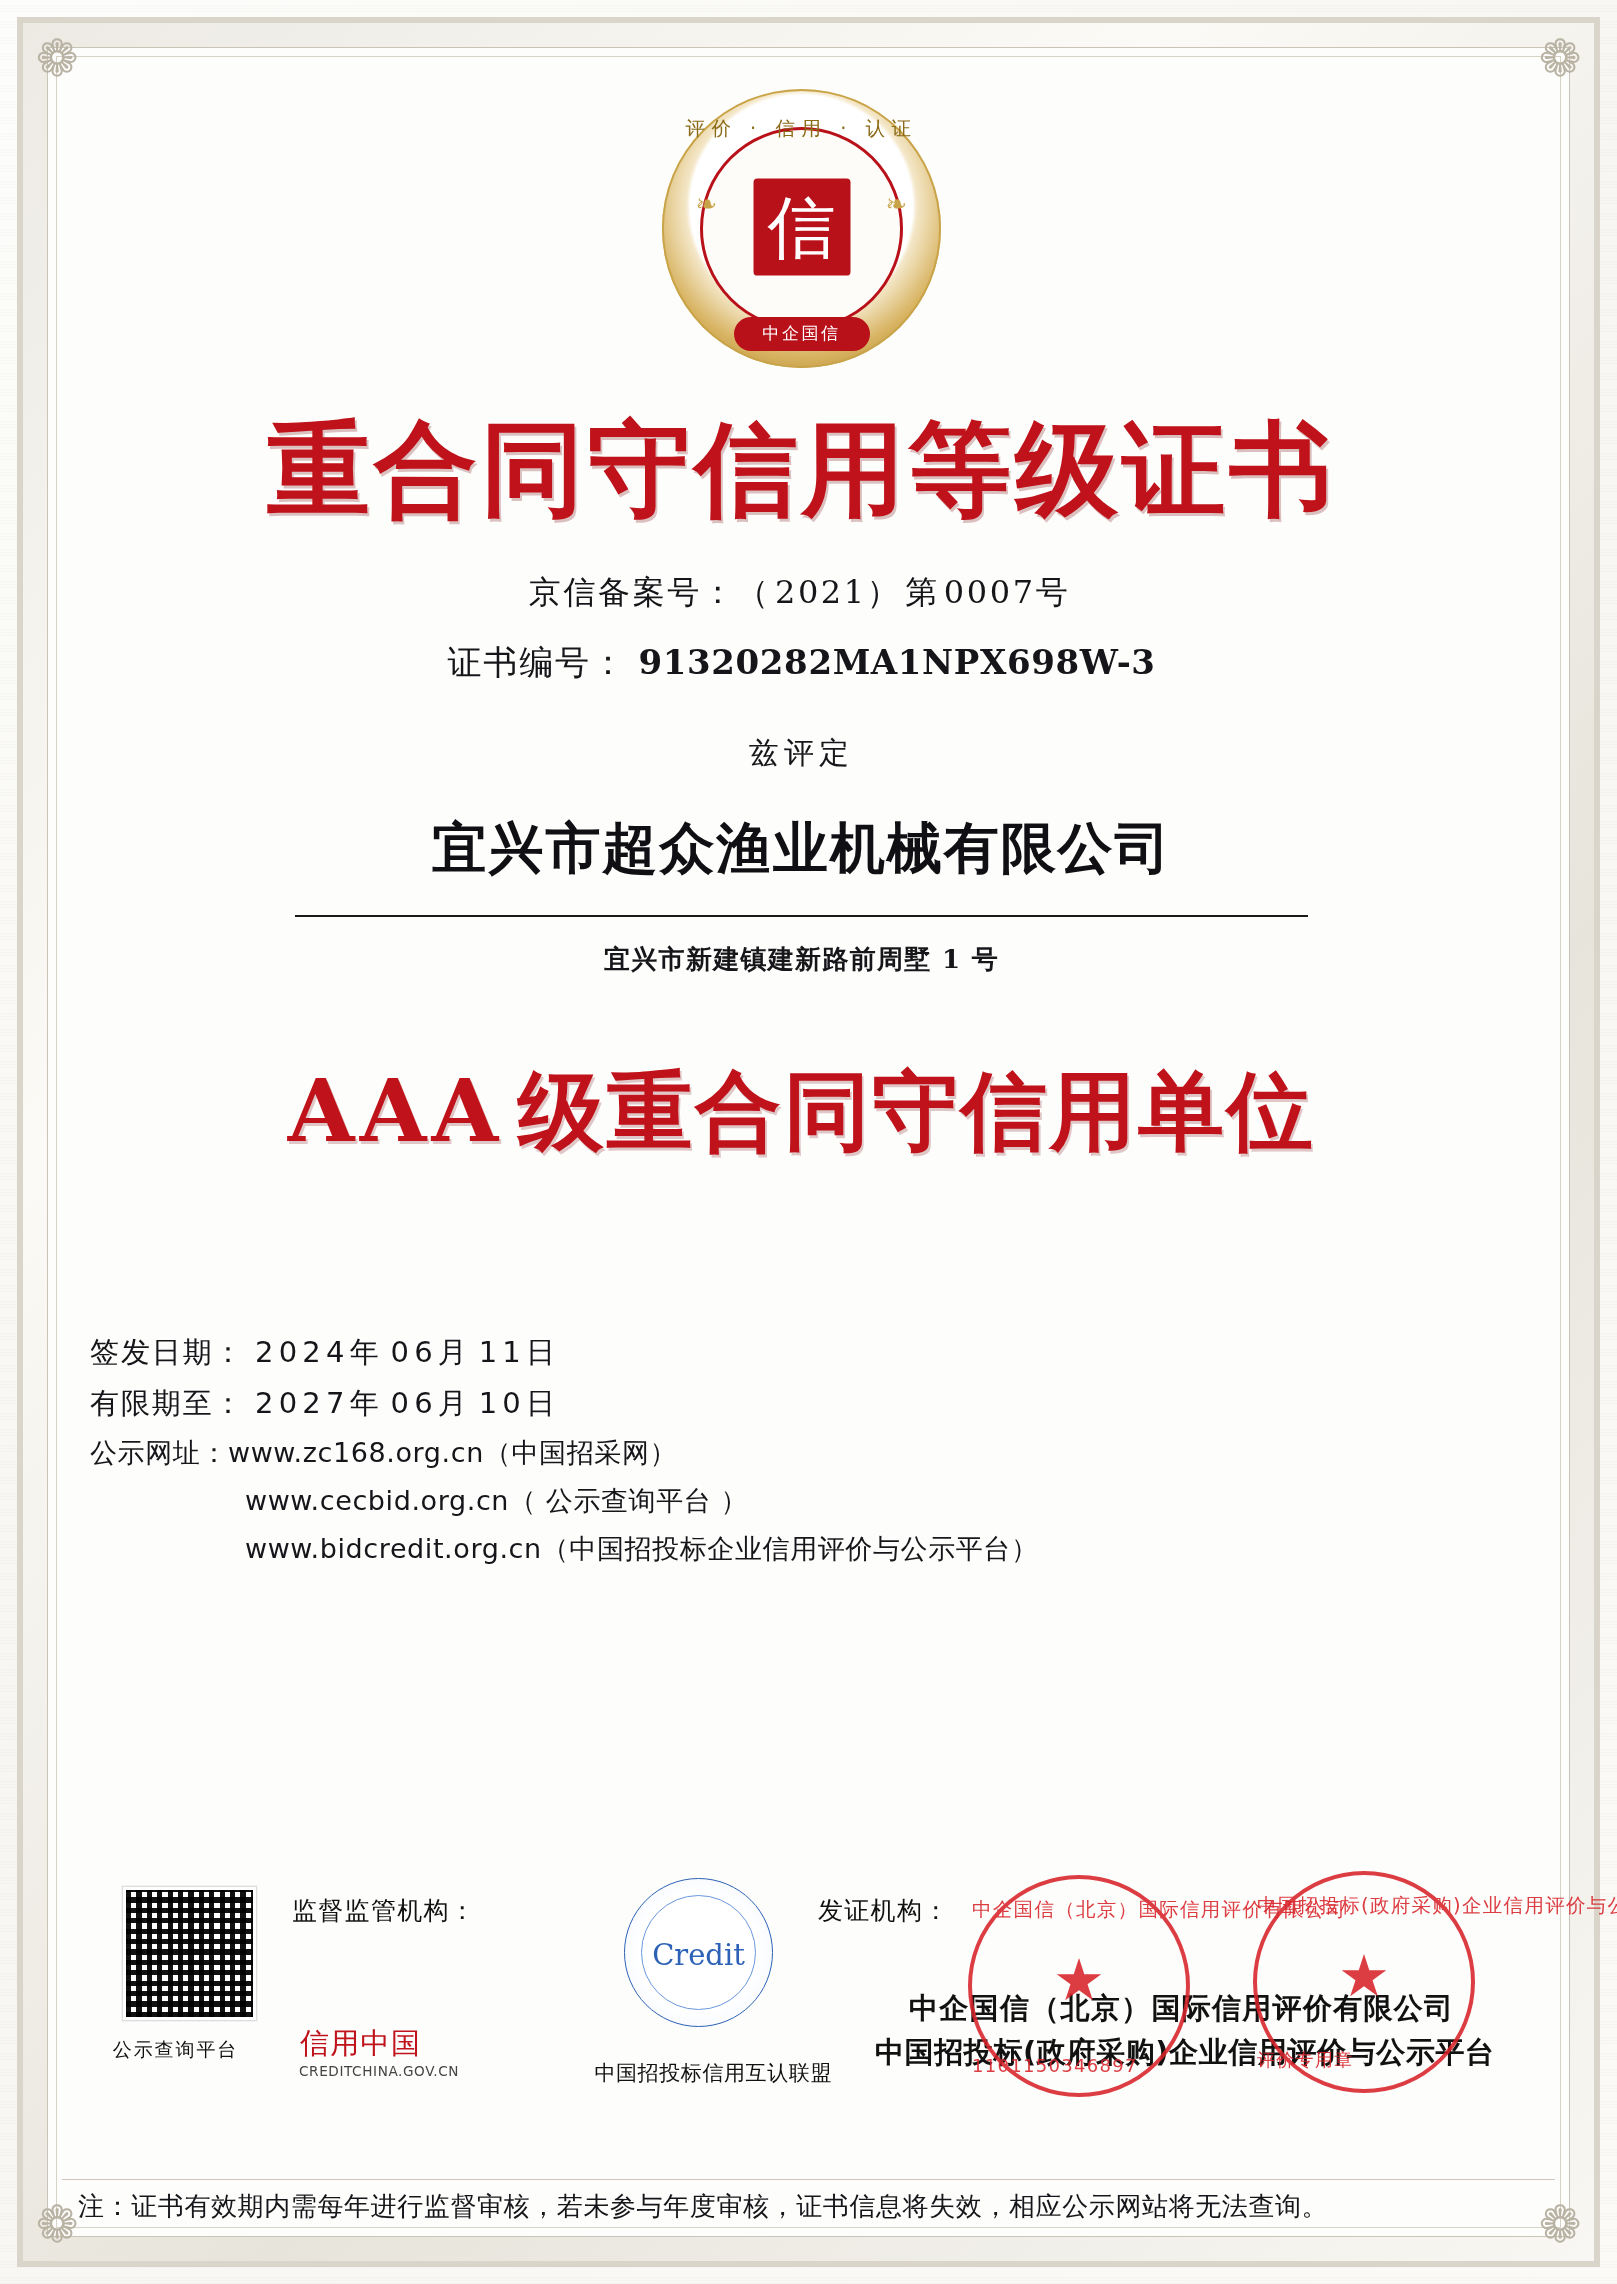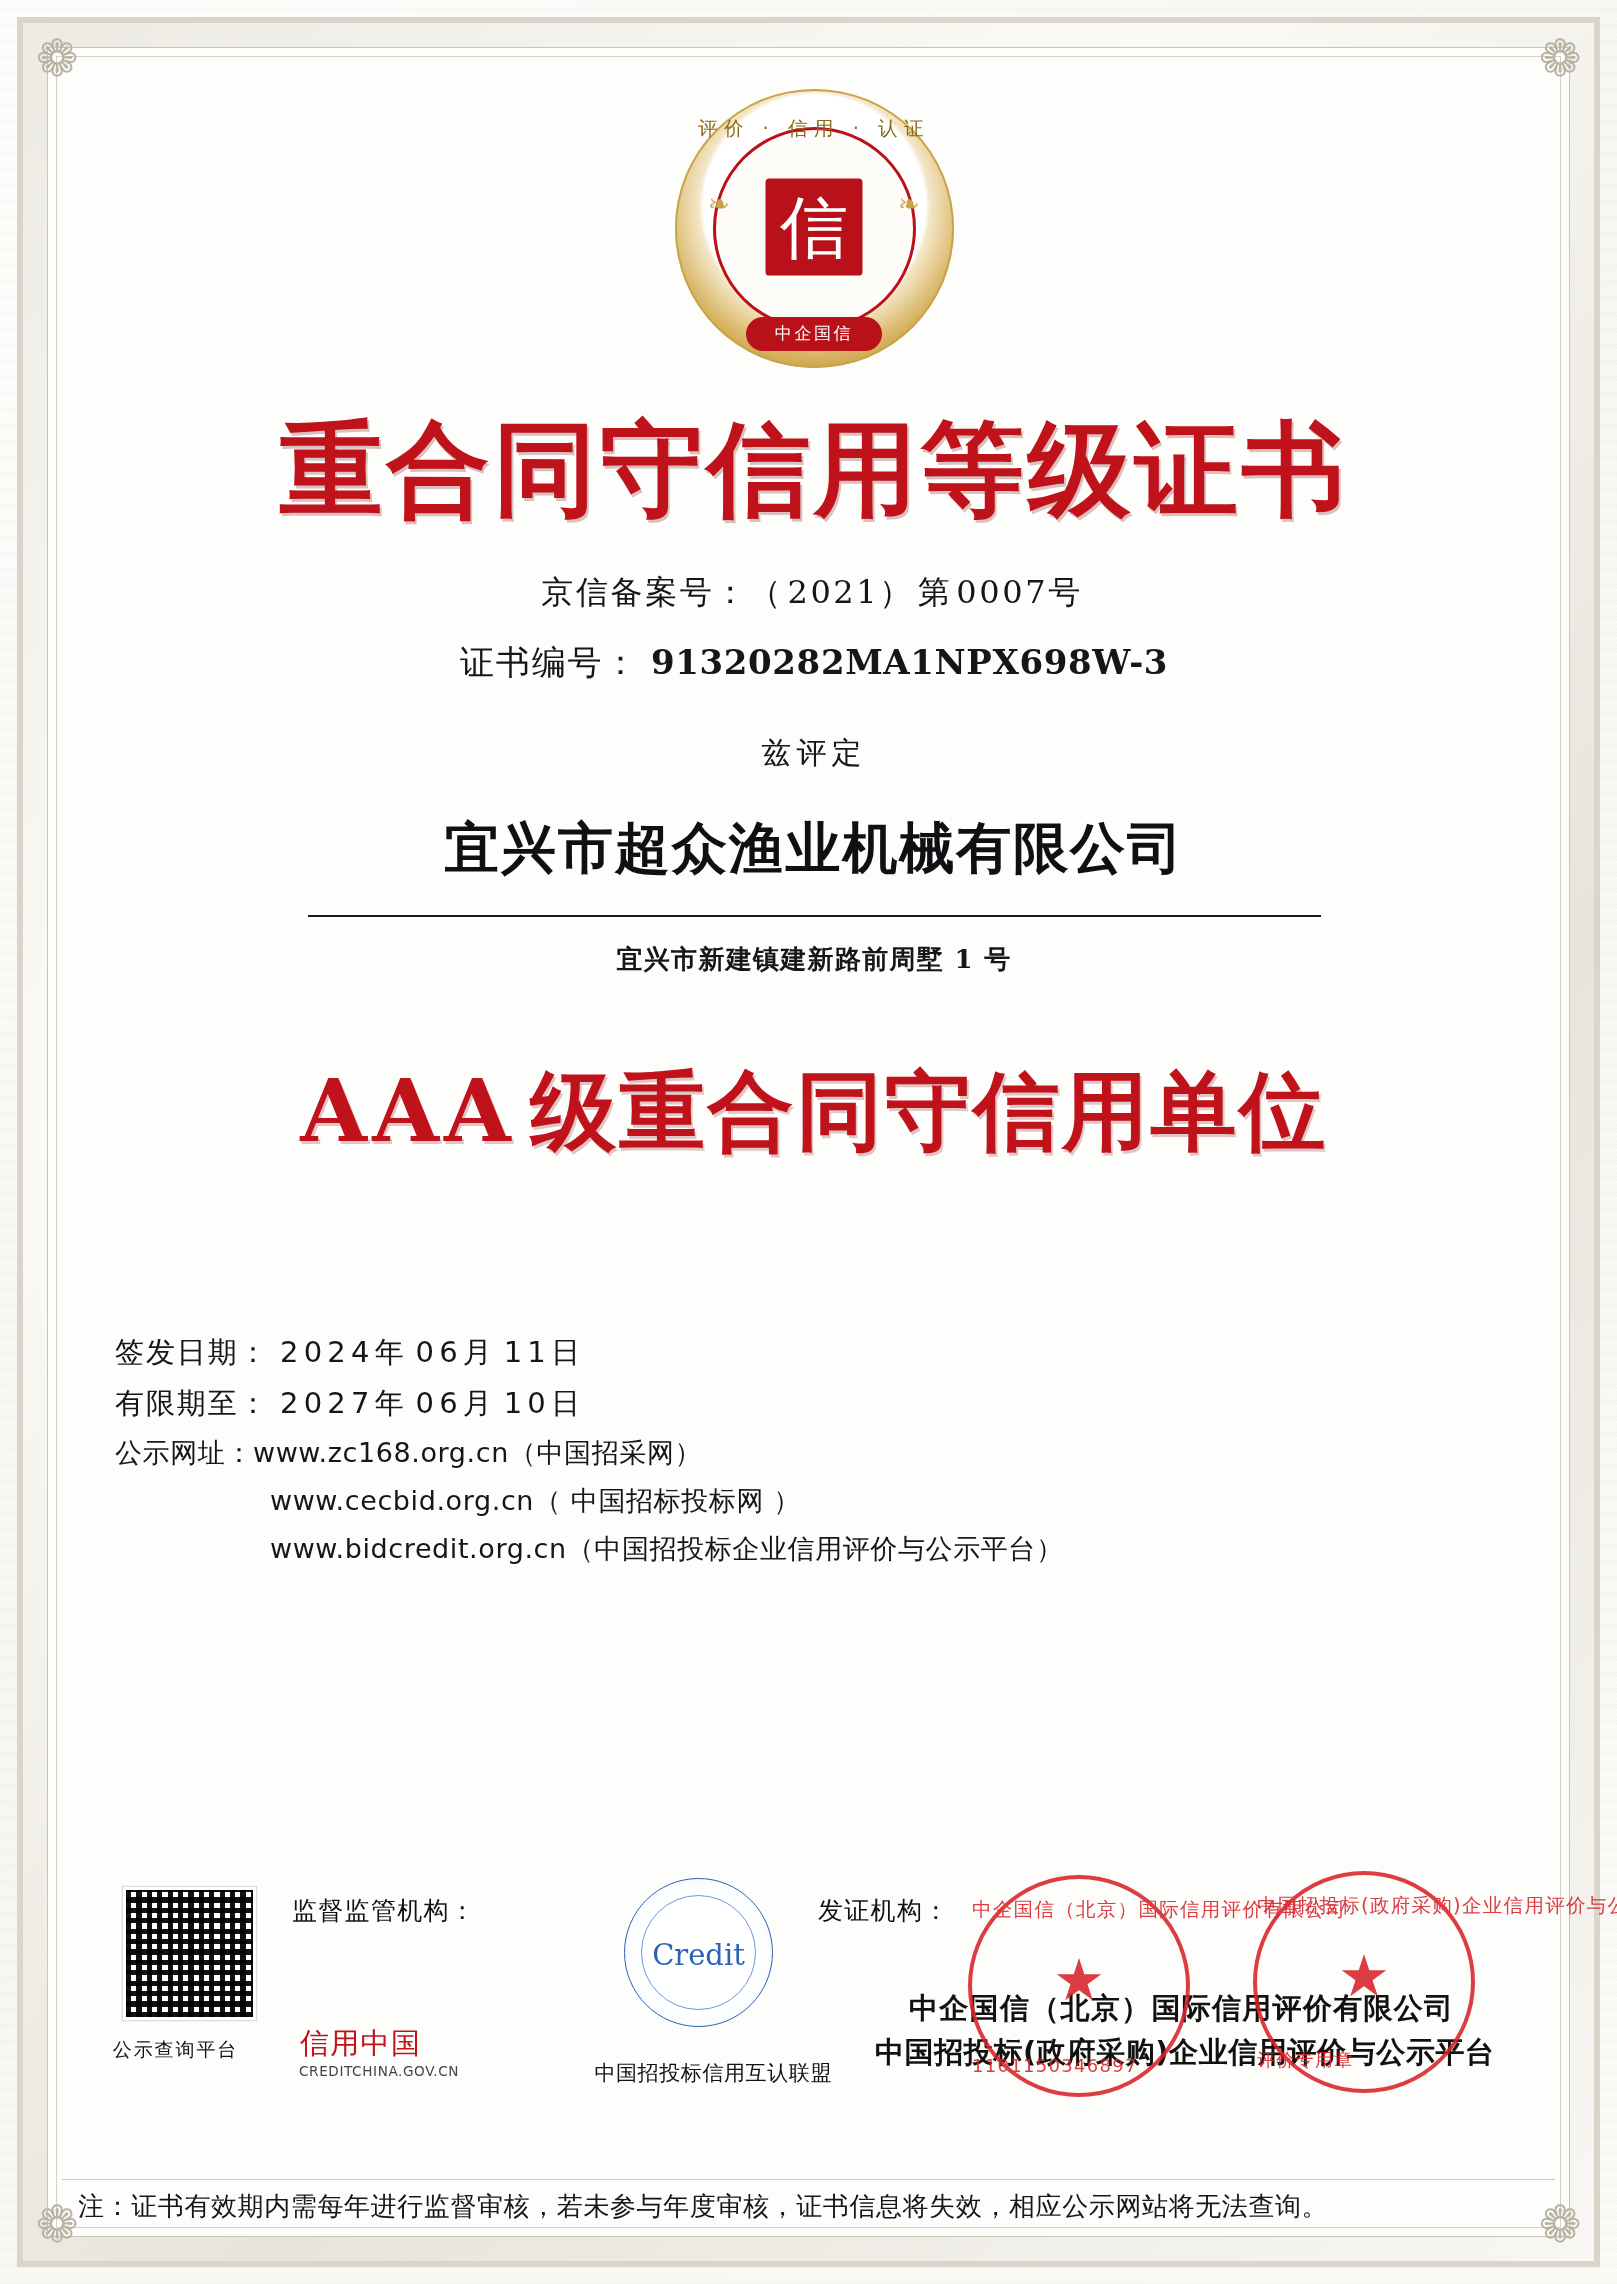--- a/index.html
+++ b/index.html
@@ -52,21 +52,21 @@
     user-select: none;
   }
   .corner.tl { left: 27px;  top: 29px; }
   .corner.tr { right: 27px; top: 29px; }
   .corner.bl { left: 27px;  bottom: 29px; }
   .corner.br { right: 27px; bottom: 29px; }
 
   
   .content {
     position: absolute;
-    left: 89px; right: 78px; top: 71px;
+    left: 64px; right: 78px; top: 71px;
     text-align: center;
   }
 
   
   .emblem-wrap {
     margin: 18px auto 0;
     width: 279px;
     height: 279px;
     position: relative;
   }
@@ -454,21 +454,21 @@
       <div class="detail-row">
         <span class="label">有限期至：</span>
         <span class="spaced">2027</span><span>年</span>
         <span class="spaced">06</span><span>月</span>
         <span class="spaced">10</span><span>日</span>
       </div>
       <div class="url-row">
         <span class="label">公示网址：</span><span>www.zc168.org.cn（中国招采网）</span>
       </div>
       <div class="url-row url-indent">
-        <span>www.cecbid.org.cn（ 中国招标投标网 ）</span>
+        <span>www.cecbid.org.cn（ 公示查询平台 ）</span>
       </div>
       <div class="url-row url-indent">
         <span>www.bidcredit.org.cn（中国招投标企业信用评价与公示平台）</span>
       </div>
     </div>
 
   </div>
 
   <div class="footer">
 

